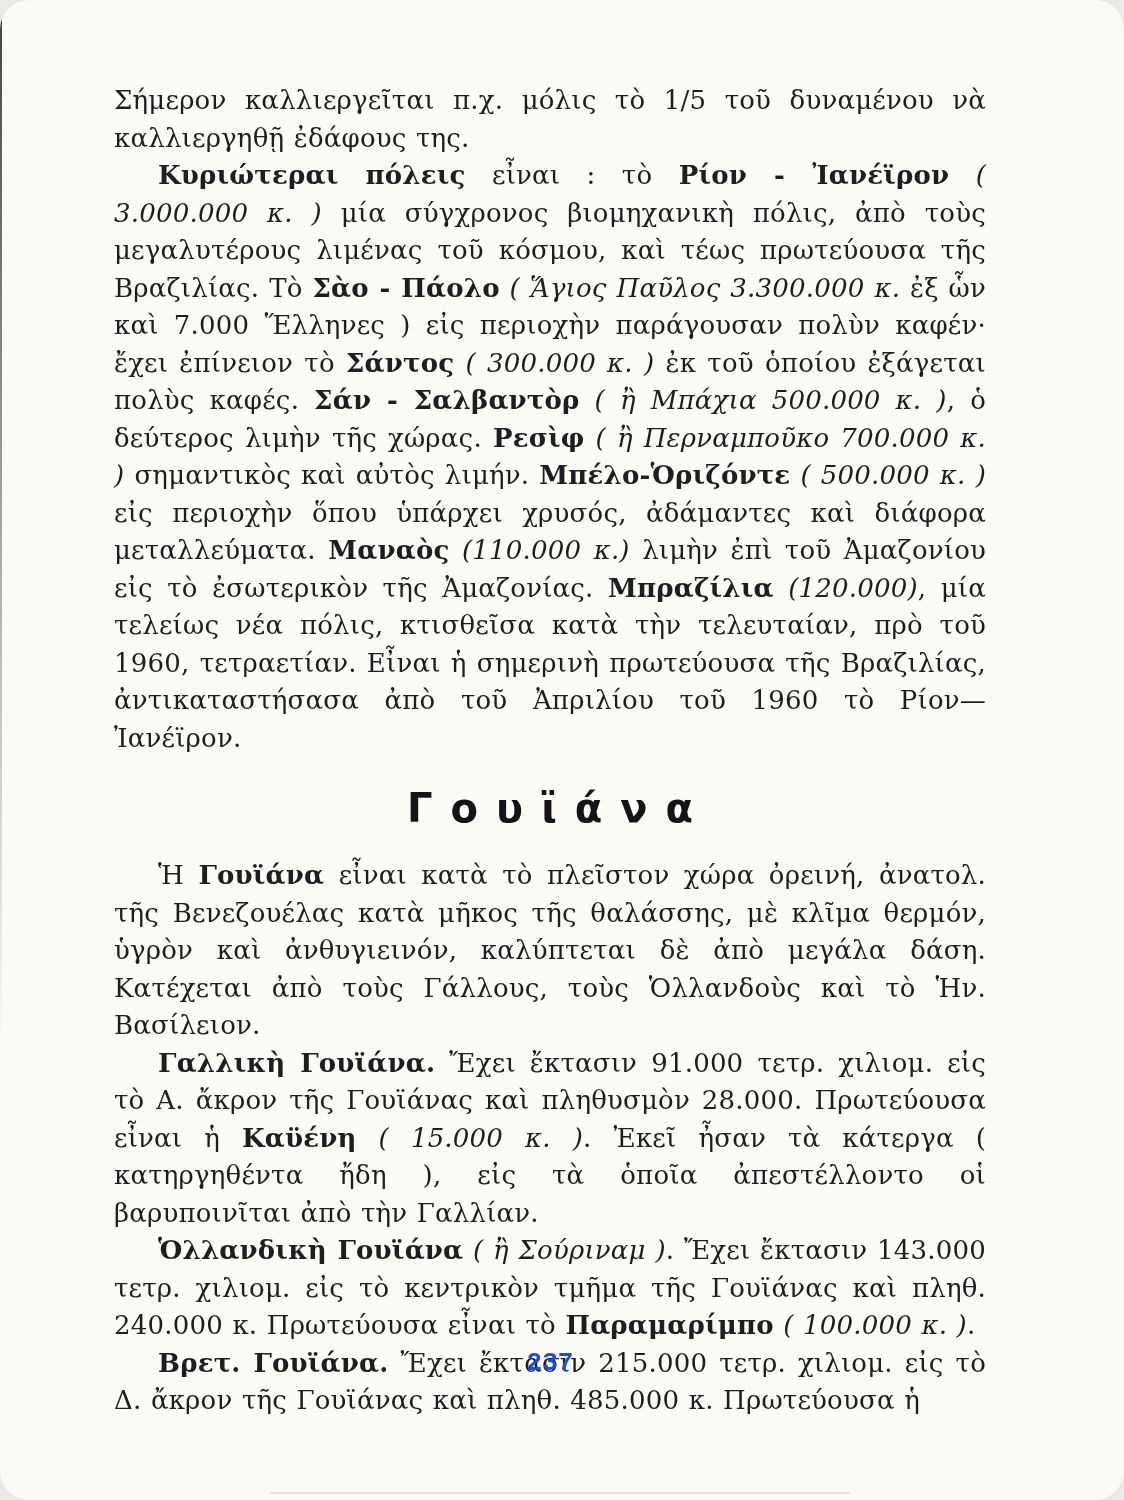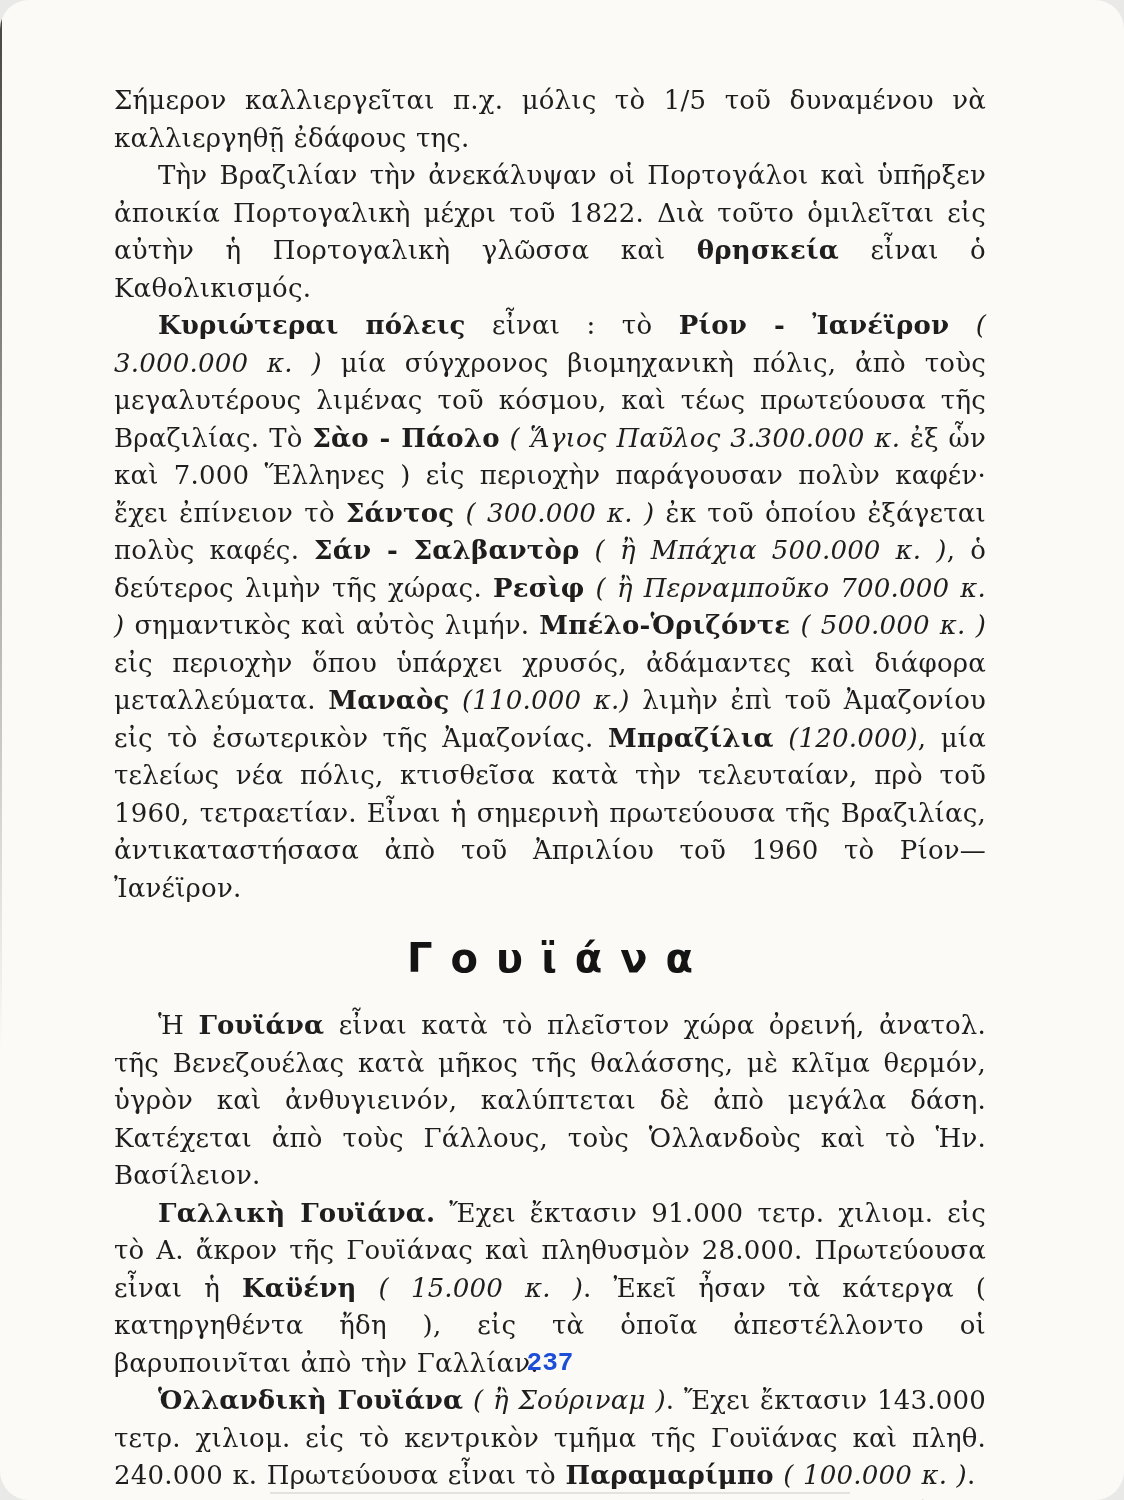--- a/index.html
+++ b/index.html
@@ -74,21 +74,20 @@
 </style>
 </head>
 <body>
 
 <div class="page">
   <div class="scan-edge-left"></div>
   <div class="scan-edge-bottom"></div>
 
   <main class="content">
       <p class="para"><span class="run-n">Σήμερον καλλιεργεῖται π.χ. μόλις τὸ 1/5 τοῦ δυναμένου νὰ καλλιεργηθῇ ἐδάφους της.</span></p>
-      <p class="para indent"><span class="run-n">Τὴν Βραζιλίαν τὴν ἀνεκάλυψαν οἱ Πορτογάλοι καὶ ὑπῆρξεν ἀποικία Πορτογαλικὴ μέχρι τοῦ 1822. Διὰ τοῦτο ὁμιλεῖται εἰς αὐτὴν ἡ Πορτογαλικὴ γλῶσσα καὶ </span><span class="run-b">θρησκεία</span><span class="run-n"> εἶναι ὁ Καθολικισμός.</span></p>
       <p class="para indent"><span class="run-b">Κυριώτεραι πόλεις</span><span class="run-n"> εἶναι : τὸ </span><span class="run-b">Ρίον - Ἰανέϊρον</span><span class="run-n"> </span><span class="run-i">( 3.000.000 κ. )</span><span class="run-n"> μία σύγχρονος βιομηχανικὴ πόλις, ἀπὸ τοὺς μεγαλυτέρους λιμένας τοῦ κόσμου, καὶ τέως πρωτεύουσα τῆς Βραζιλίας. Τὸ </span><span class="run-b">Σὰο - Πάολο</span><span class="run-n"> </span><span class="run-i">( Ἅγιος Παῦλος 3.300.000 κ.</span><span class="run-n"> ἐξ ὧν καὶ 7.000 Ἕλληνες ) εἰς περιοχὴν παράγουσαν πολὺν καφέν· ἔχει ἐπίνειον τὸ </span><span class="run-b">Σάντος</span><span class="run-n"> </span><span class="run-i">( 300.000 κ. )</span><span class="run-n"> ἐκ τοῦ ὁποίου ἐξάγεται πολὺς καφές. </span><span class="run-b">Σάν - Σαλβαντὸρ</span><span class="run-n"> </span><span class="run-i">( ἢ Μπάχια 500.000 κ. )</span><span class="run-n">, ὁ δεύτερος λιμὴν τῆς χώρας. </span><span class="run-b">Ρεσὶφ</span><span class="run-n"> </span><span class="run-i">( ἢ Περναμποῦκο 700.000 κ. )</span><span class="run-n"> σημαντικὸς καὶ αὐτὸς λιμήν. </span><span class="run-b">Μπέλο-Ὁριζόντε</span><span class="run-n"> </span><span class="run-i">( 500.000 κ. )</span><span class="run-n"> εἰς περιοχὴν ὅπου ὑπάρχει χρυσός, ἀδάμαντες καὶ διάφορα μεταλλεύματα. </span><span class="run-b">Μαναὸς</span><span class="run-n"> </span><span class="run-i">(110.000 κ.)</span><span class="run-n"> λιμὴν ἐπὶ τοῦ Ἀμαζονίου εἰς τὸ ἐσωτερικὸν τῆς Ἀμαζονίας. </span><span class="run-b">Μπραζίλια</span><span class="run-n"> </span><span class="run-i">(120.000)</span><span class="run-n">, μία τελείως νέα πόλις, κτισθεῖσα κατὰ τὴν τελευταίαν, πρὸ τοῦ 1960, τετραετίαν. Εἶναι ἡ σημερινὴ πρωτεύουσα τῆς Βραζιλίας, ἀντικαταστήσασα ἀπὸ τοῦ Ἀπριλίου τοῦ 1960 τὸ Ρίον—Ἰανέϊρον.</span></p>
       <h2 class="section-heading">Γουϊάνα</h2>
       <p class="para indent"><span class="run-n">Ἡ </span><span class="run-b">Γουϊάνα</span><span class="run-n"> εἶναι κατὰ τὸ πλεῖστον χώρα ὀρεινή, ἀνατολ. τῆς Βενεζουέλας κατὰ μῆκος τῆς θαλάσσης, μὲ κλῖμα θερμόν, ὑγρὸν καὶ ἀνθυγιεινόν, καλύπτεται δὲ ἀπὸ μεγάλα δάση. Κατέχεται ἀπὸ τοὺς Γάλλους, τοὺς Ὁλλανδοὺς καὶ τὸ Ἡν. Βασίλειον.</span></p>
       <p class="para indent"><span class="run-b">Γαλλικὴ Γουϊάνα.</span><span class="run-n"> Ἔχει ἔκτασιν 91.000 τετρ. χιλιομ. εἰς τὸ Α. ἄκρον τῆς Γουϊάνας καὶ πληθυσμὸν 28.000. Πρωτεύουσα εἶναι ἡ </span><span class="run-b">Καϋένη</span><span class="run-n"> </span><span class="run-i">( 15.000 κ. )</span><span class="run-n">. Ἐκεῖ ἦσαν τὰ κάτεργα ( κατηργηθέντα ἤδη ), εἰς τὰ ὁποῖα ἀπεστέλλοντο οἱ βαρυποινῖται ἀπὸ τὴν Γαλλίαν.</span></p>
       <p class="para indent"><span class="run-b">Ὁλλανδικὴ Γουϊάνα</span><span class="run-n"> </span><span class="run-i">( ἢ Σούριναμ )</span><span class="run-n">. Ἔχει ἔκτασιν 143.000 τετρ. χιλιομ. εἰς τὸ κεντρικὸν τμῆμα τῆς Γουϊάνας καὶ πληθ. 240.000 κ. Πρωτεύουσα εἶναι τὸ </span><span class="run-b">Παραμαρίμπο</span><span class="run-n"> </span><span class="run-i">( 100.000 κ. )</span><span class="run-n">.</span></p>
       <p class="para indent"><span class="run-b">Βρετ. Γουϊάνα.</span><span class="run-n"> Ἔχει ἔκτασιν 215.000 τετρ. χιλιομ. εἰς τὸ Δ. ἄκρον τῆς Γουϊάνας καὶ πληθ. 485.000 κ. Πρωτεύουσα ἡ </span></p>
     </main>
 
   <div class="page-number">237</div>
 </div>

